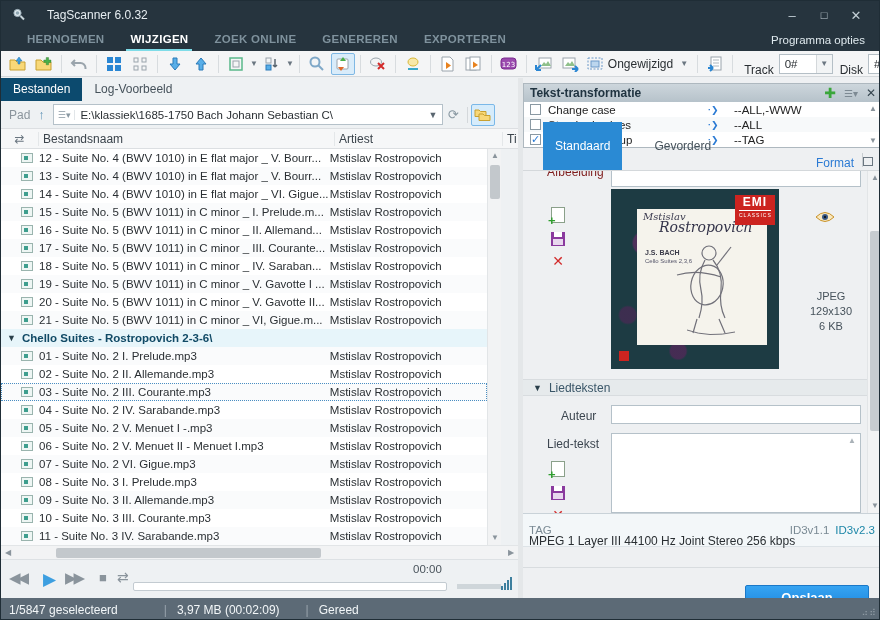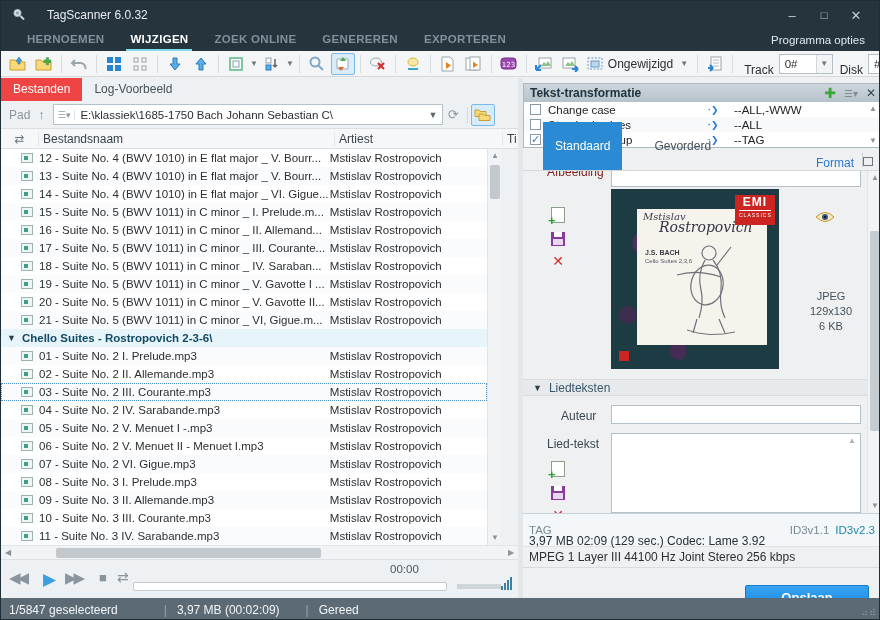--- a/index.html
+++ b/index.html
@@ -34,21 +34,21 @@
   .tb-combo .dd { width:16px; height:100%; border-left:1px solid #d4d8db; display:flex; align-items:center; justify-content:center; color:#6a7680; font-size:8px; background:#f2f4f5; }
   .tb-dropdown { display:flex; align-items:center; height:22px; padding:0 4px; flex:0 0 auto; }
   .tb-dropdown .txt { font-size:12px; margin:0 6px 0 4px; color:#2a2f33; }
   
   #leftpanel { position:absolute; left:0; top:77px; width:517px; height:520px; background:#eef1f3; }
   #splitter { position:absolute; left:517px; top:77px; width:5px; height:520px; background:#e4e7e9; }
   #rightpanel { position:absolute; left:522px; top:77px; width:358px; height:520px; background:#eef0f2; }
   
   #filetabs { position:absolute; left:0; top:0; width:100%; height:23px; background:#eef1f3; display:flex; }
   #filetabs .ftab { padding:4px 12px 0 12px; font-size:12px; color:#46525b; }
-  #filetabs .ftab.active { background:#ef4444; color:#fff; }
+  #filetabs .ftab.active { background:#0c4a6e; color:#fff; }
   
   #pathrow { position:absolute; left:0; top:23px; width:100%; height:27px; background:#eef1f3; display:flex; align-items:center; }
   #pathrow .plabel { color:#8a949c; margin:0 8px 0 8px; }
   #pathrow .uparr { color:#5f93b8; font-size:13px; margin-right:8px; }
   .pathbox { display:flex; align-items:center; background:#fff; border:1px solid #b5c1c9; height:21px; width:390px; }
   .pathbox .hist { color:#8a98a2; font-size:9px; padding:0 4px; border-right:1px solid #e2e6e9; }
   .pathbox .ptext { flex:1; font-size:11.5px; color:#2a2f33; padding-left:5px; white-space:nowrap; overflow:hidden; }
   .pathbox .pdd { width:18px; text-align:center; color:#5a6670; font-size:9px; }
   #pathrow .refresh { color:#8a99a3; font-size:13px; margin:0 5px; }
   #pathrow .vsep { width:1px; height:16px; background:#d4d8db; margin:0 3px; }
@@ -77,21 +77,21 @@
   
   #hscroll { position:absolute; left:0; top:467px; width:517px; height:14px; background:#f2f3f4; border-top:1px solid #e2e5e7; }
   #hscroll .arr { position:absolute; top:0; width:14px; height:14px; color:#8a949c; font-size:8px; text-align:center; line-height:14px; }
   #hscroll .thumb { position:absolute; left:55px; top:2px; width:265px; height:10px; background:#c3c8cc; border-radius:2px; }
   
   #player { position:absolute; left:0; top:481px; width:517px; height:39px; background:#eef1f3; border-top:1px solid #dde1e4; }
   #player .pc { position:absolute; top:9px; font-size:15px; color:#8a949c; letter-spacing:-3px; }
   #player .play { color:#3d9fe0; font-size:17px; letter-spacing:0; }
   #player .stop { font-size:13px; letter-spacing:0; }
   #player .loop { font-size:14px; letter-spacing:0; }
-  #player .time { position:absolute; left:389px; top:3px; font-size:11.5px; color:#4a545c; }
+  #player .time { position:absolute; left:412px; top:3px; font-size:11.5px; color:#4a545c; }
   #player .progress { position:absolute; left:132px; top:22px; width:314px; height:9px; background:#fff; border:1px solid #c3cbd1; border-radius:2px; }
   #player .vol { position:absolute; left:456px; top:24px; width:44px; height:5px; background:#cfd6da; }
   #player .vol .fill { width:100%; height:100%; background:#2e9fe6; }
   #player .bars { position:absolute; left:500px; top:16px; width:14px; height:14px; }
   #player .bars i { position:absolute; bottom:0; width:2px; background:#3d7f9e; }
   
   #ttwin { position:absolute; left:0; top:5px; width:358px; height:65px; border:1px solid #aeb8bf; background:#fff; }
   #tthead { height:18px; background:linear-gradient(#cdd6dc,#b6c2ca); display:flex; align-items:center; padding:0 4px 0 6px; }
   #tthead .ttitle { font-weight:bold; color:#203441; font-size:12px; flex:1; }
   #tthead .plus { color:#3aa63a; font-weight:bold; font-size:14px; margin-right:8px; }
@@ -635,21 +635,20 @@
       </div>
     </div>
 
     <div id="tagbar">
       <span class="t1">TAG</span>
       <span class="v1">ID3v1.1</span>
       <span class="v2">ID3v2.3</span>
     </div>
 
     <div id="codec">
-      <div>3,97 MB  02:09 (129 sec.)  Codec: Lame 3.92</div>
       <div>MPEG 1 Layer III  44100 Hz  Joint Stereo  256 kbps</div>
     </div>
 
     <div id="savewrap">
       <div id="savebtn">Opslaan</div>
     </div>
   </div>
 
   <div id="statusbar">
     <span style="margin-left:8px;">1/5847 geselecteerd</span>

